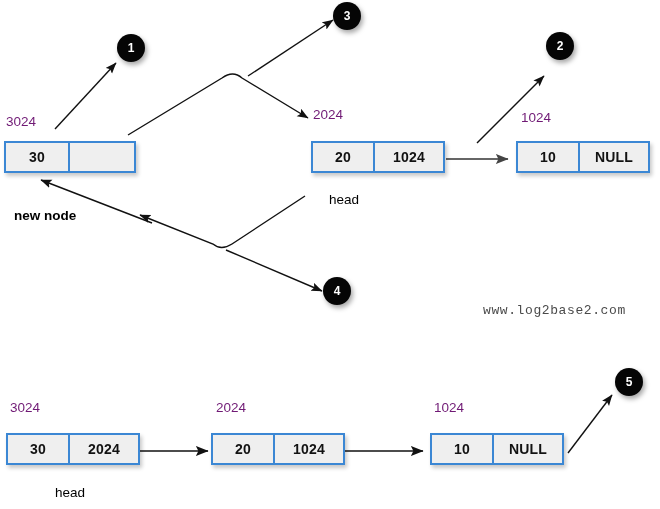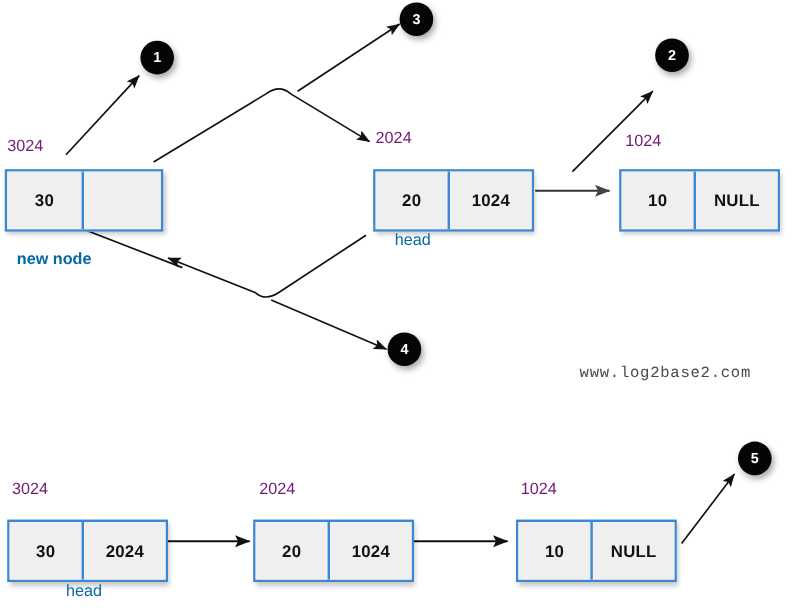--- a/index.html
+++ b/index.html
@@ -29,21 +29,21 @@
     pointer-events: none;
   }
   
   .node {
     position: absolute;
     display: flex;
     border: 2px solid #3b87d4;
     background: #efefef;
     box-sizing: border-box;
     box-shadow: 2px 3px 4px rgba(0,0,0,0.22);
-    height: 52px;
+    height: 32px;
   }
   .cell {
     display: flex;
     align-items: center;
     justify-content: center;
     font-weight: bold;
     font-size: 14px;
     color: #121212;
     background: #efefef;
     box-sizing: border-box;
@@ -55,21 +55,21 @@
   
   .addr {
     position: absolute;
     font-size: 13.5px;
     color: #701a75;
     white-space: nowrap;
   }
   .caption {
     position: absolute;
     font-size: 13.5px;
-    color: #0369a1;
+    color: #000000;
     white-space: nowrap;
   }
   .watermark {
     position: absolute;
     font-family: "Liberation Mono", monospace;
     font-size: 13px;
     color: #4a4a4a;
     letter-spacing: 0.6px;
     white-space: nowrap;
     margin-top: 30px;

